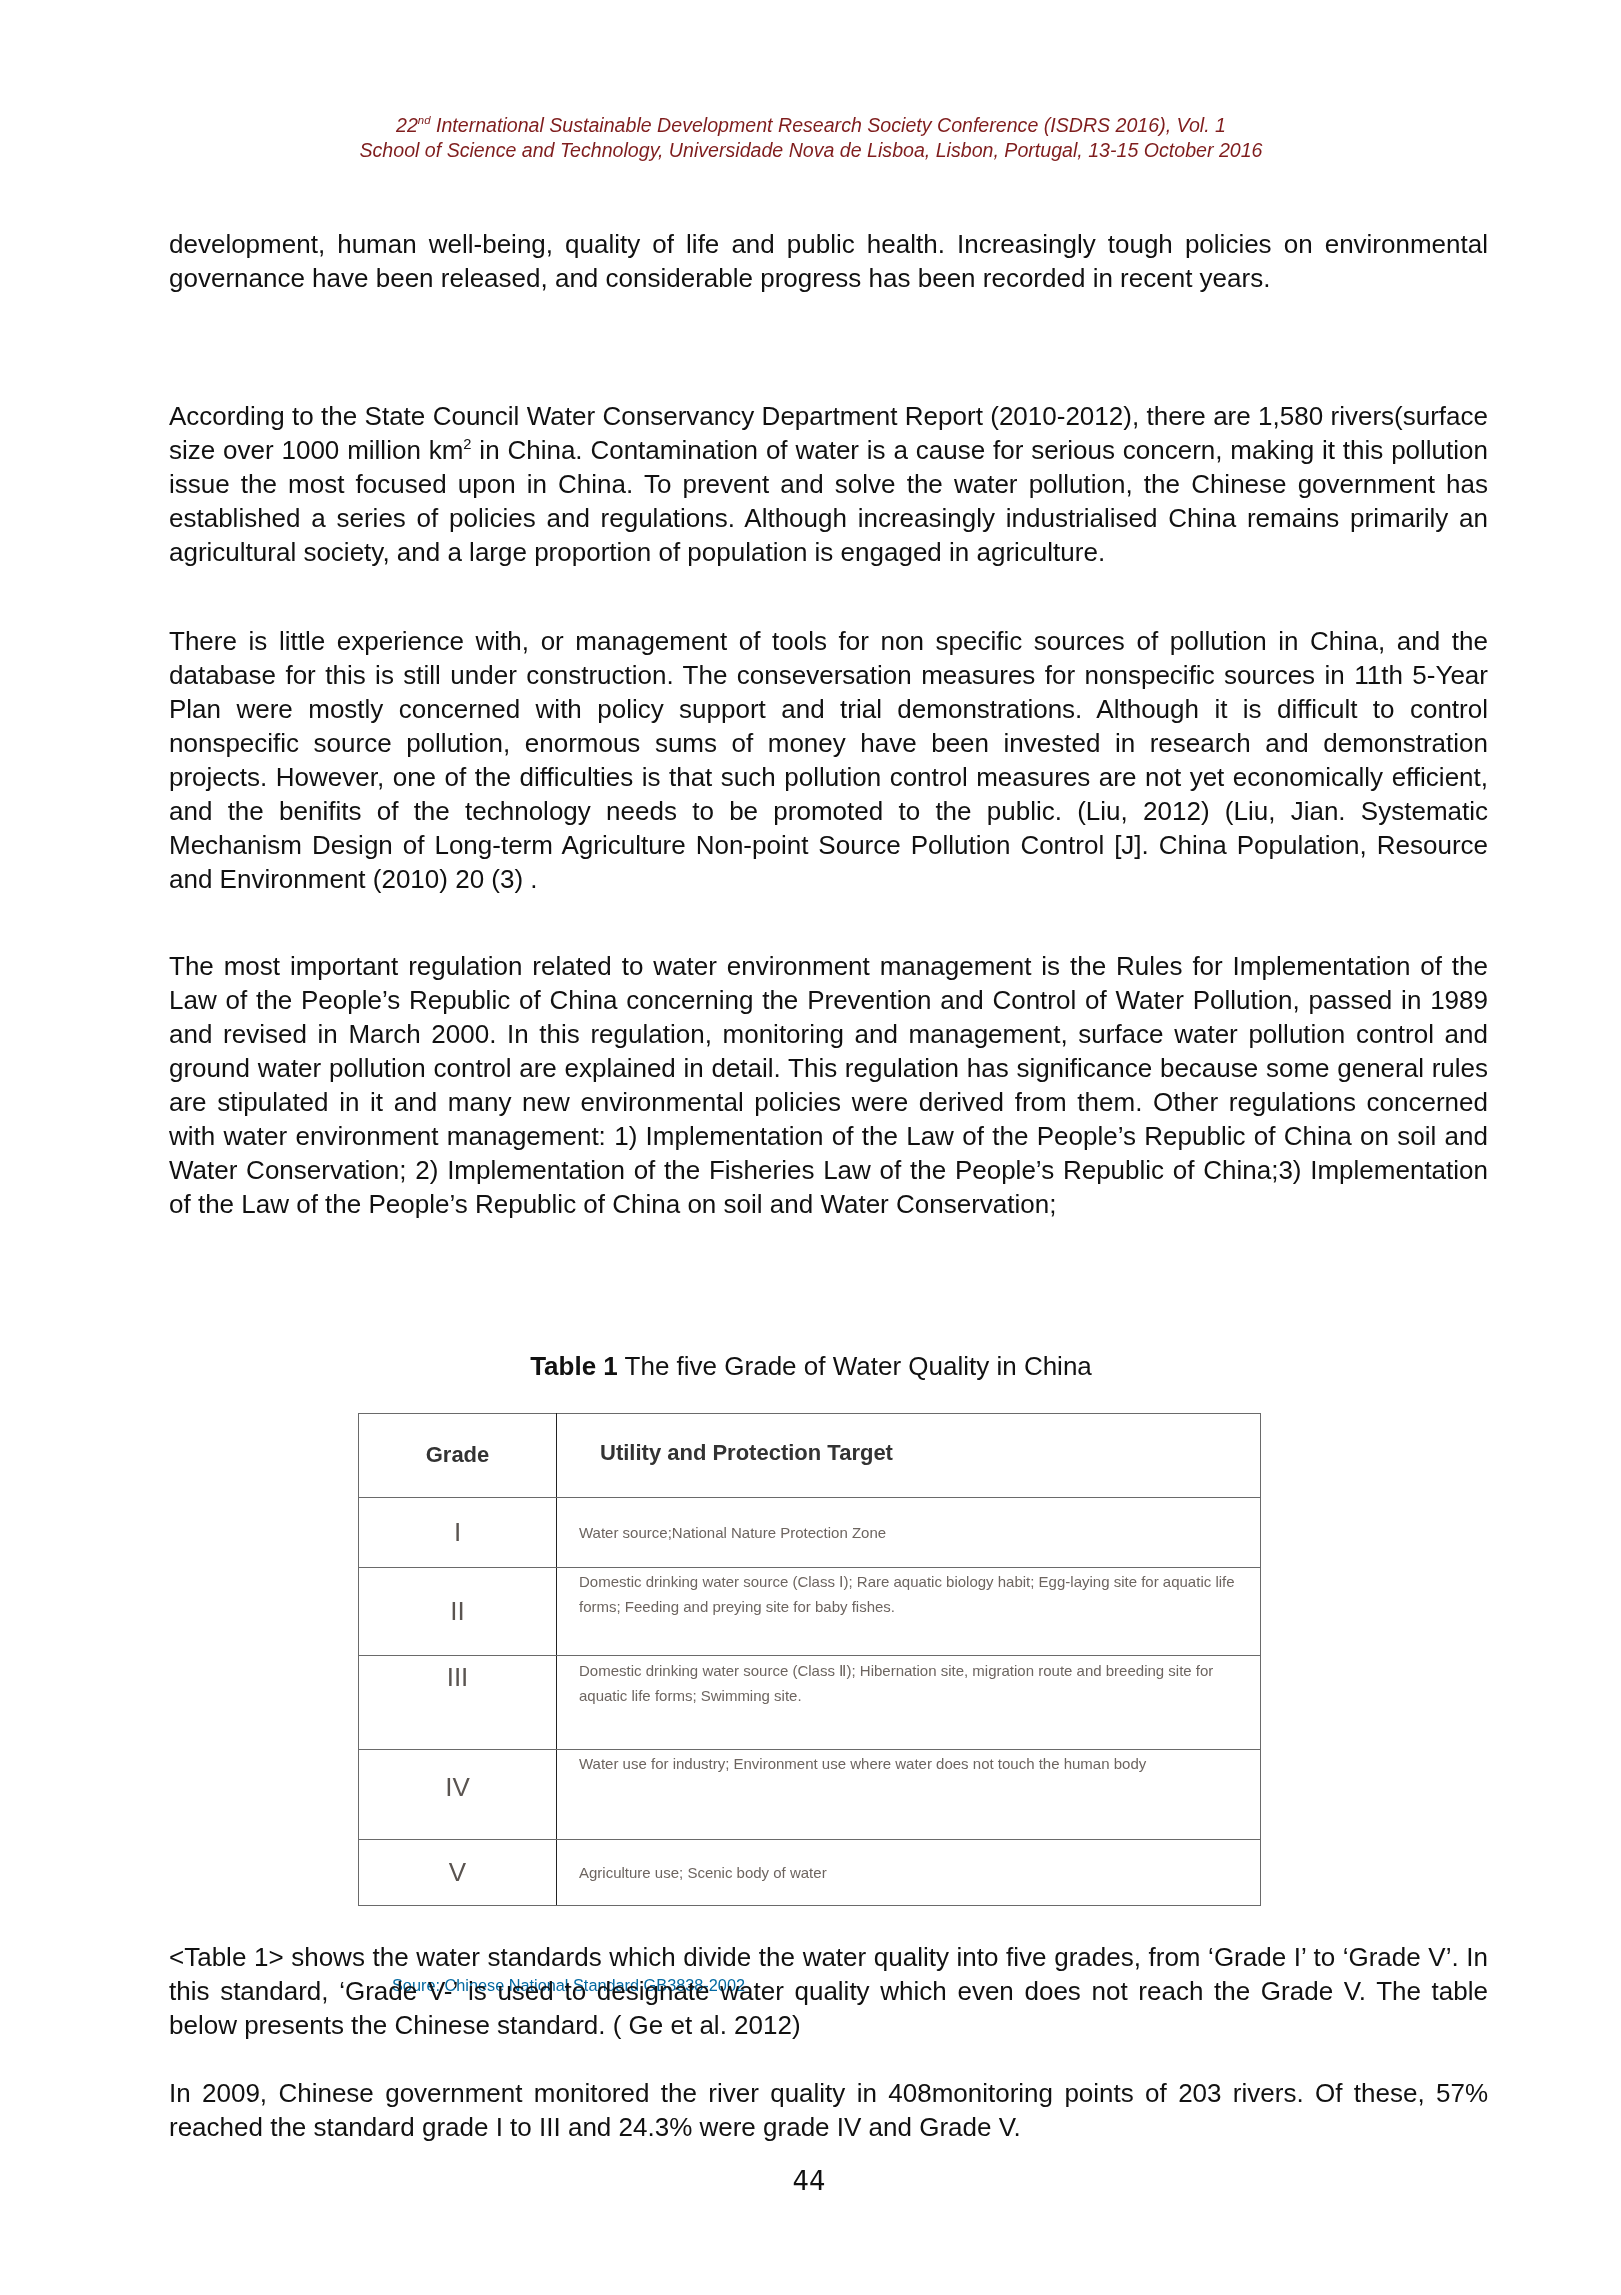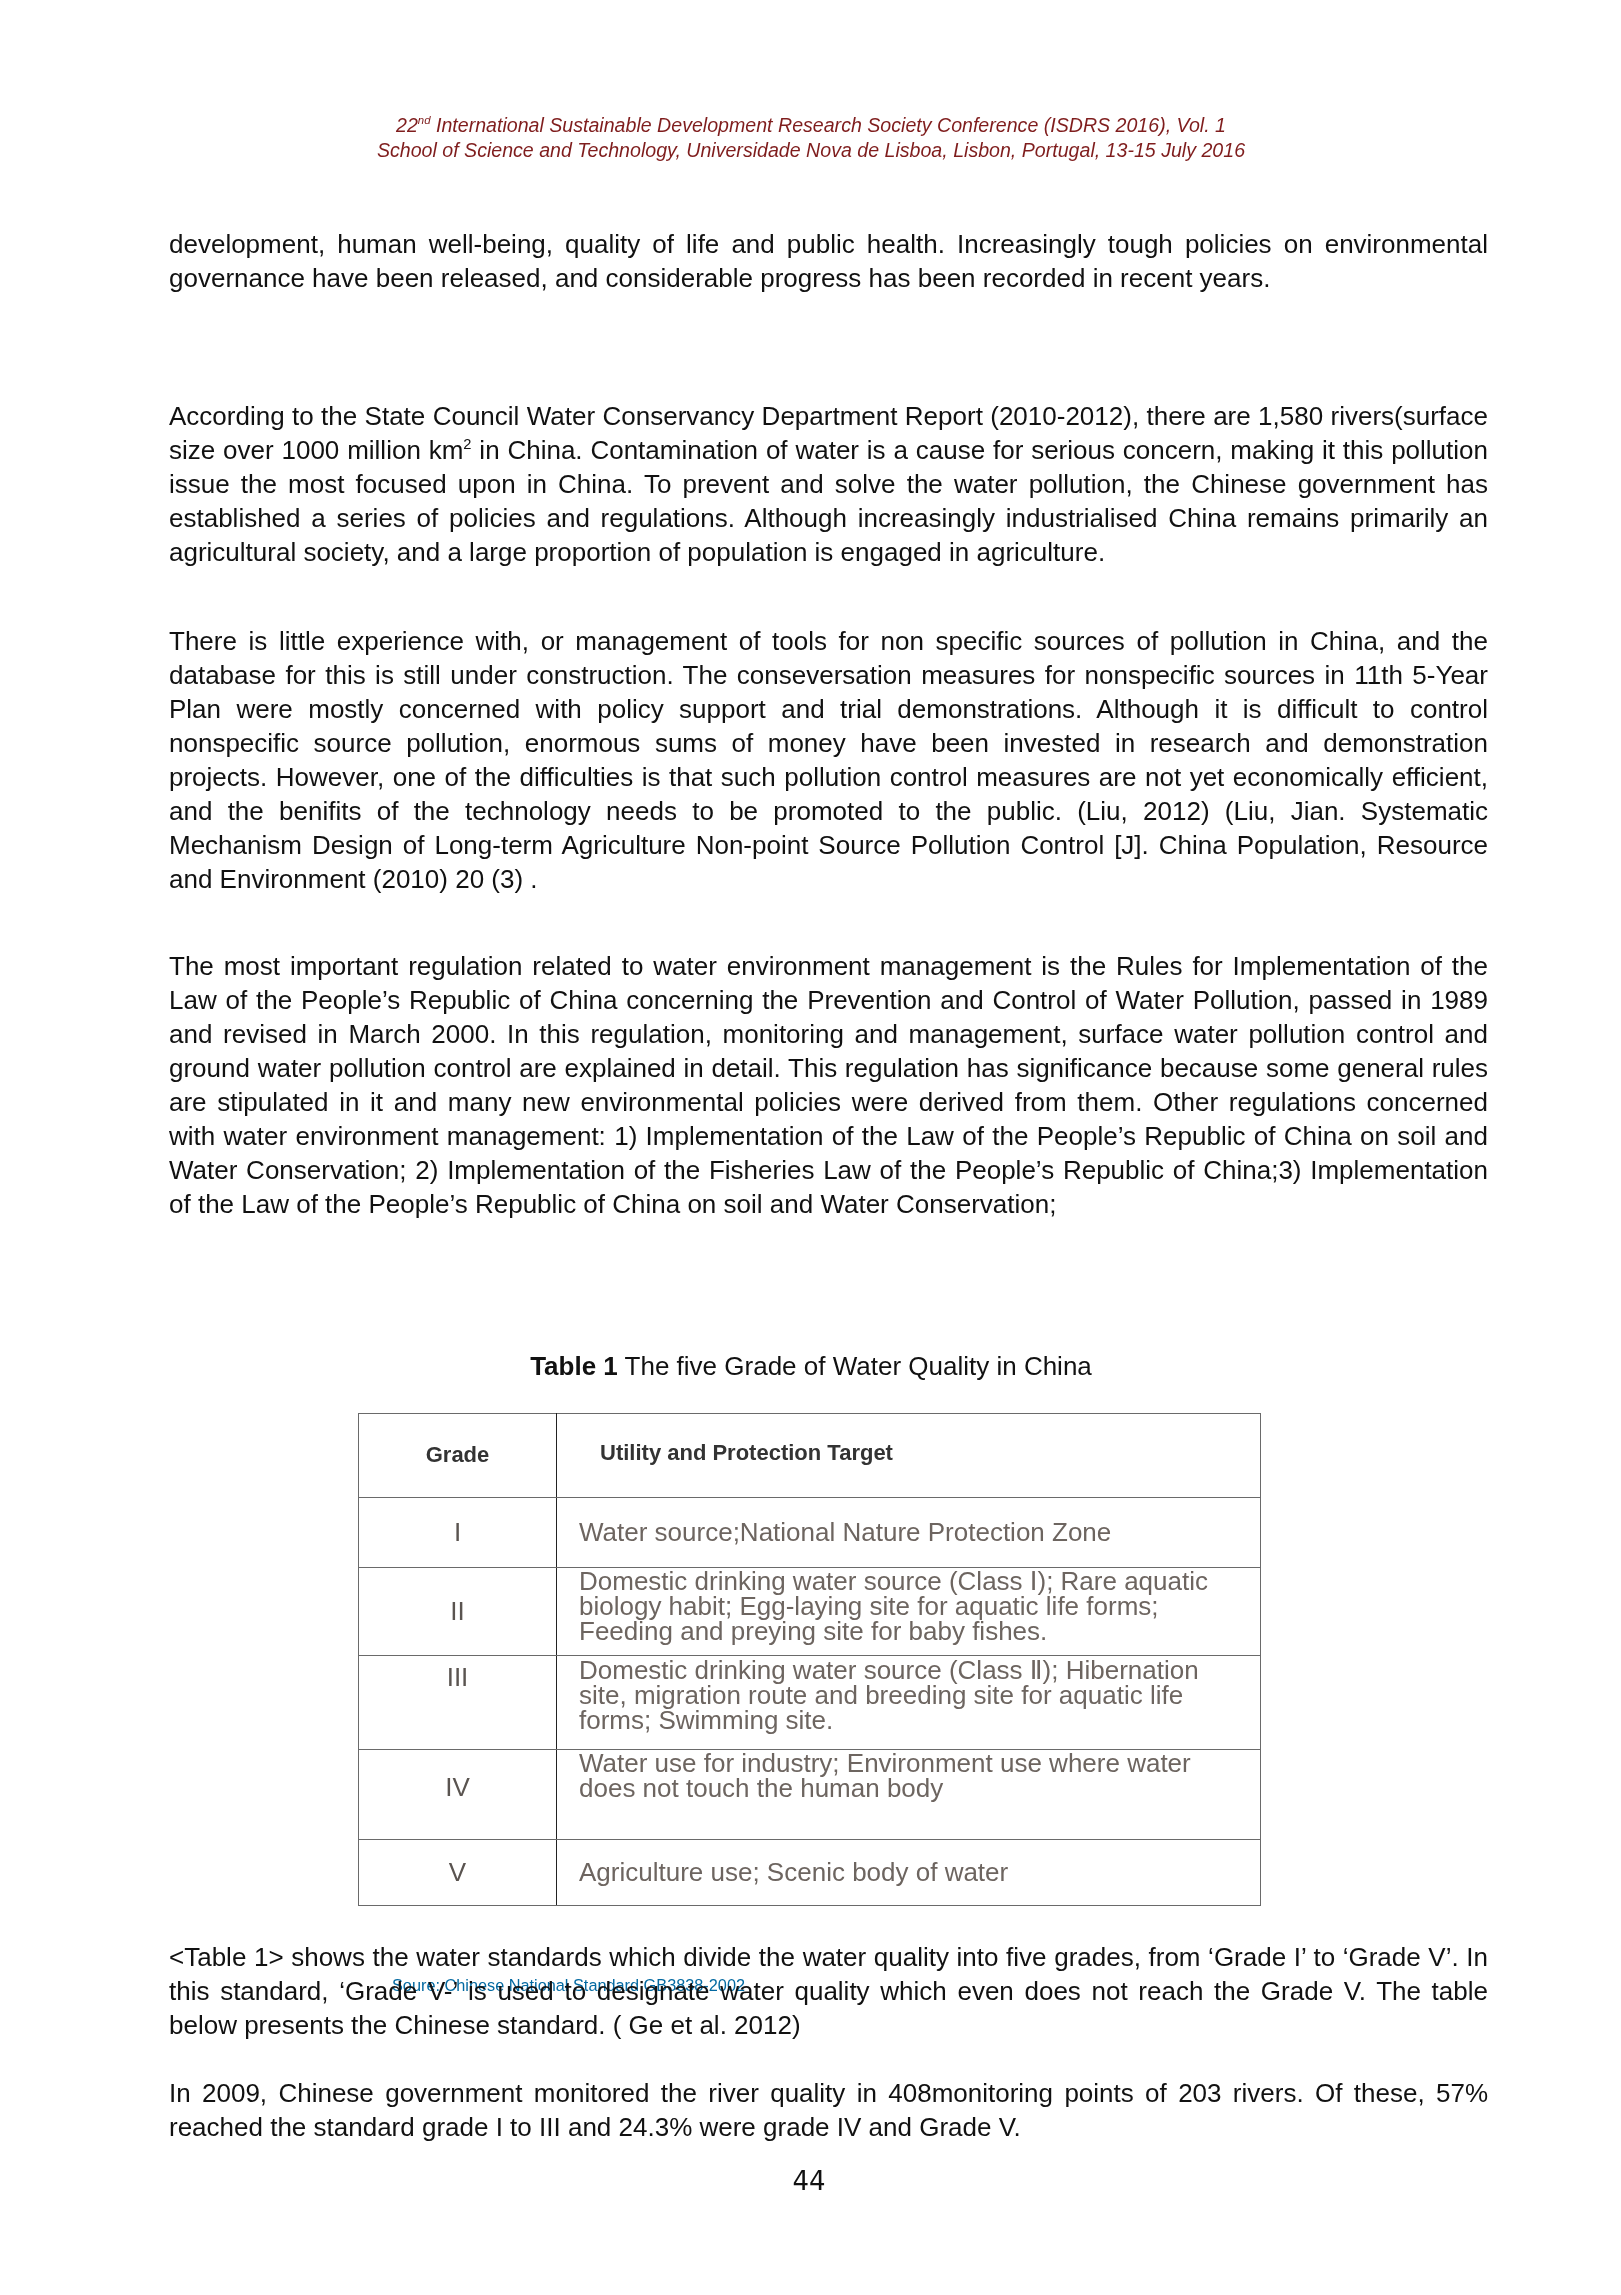--- a/index.html
+++ b/index.html
@@ -20,41 +20,41 @@
   .caption { position: absolute; top: 1350px; left: 0; width: 1622px; text-align: center;
              font-size: 26px; line-height: 33px; }
   .caption b { font-weight: bold; }
   .tbl { position: absolute; left: 358px; top: 1413px; width: 903px; border-collapse: collapse;
          font-family: "Liberation Sans", sans-serif; }
   .tbl td, .tbl th { border: 1.6px solid #6a6a6a; padding: 0; vertical-align: middle; }
   .tbl .c1 { width: 197px; text-align: center; border-right: 1.6px solid #222; }
   .tbl th { font-weight: bold; font-size: 22px; color: #333; height: 78px; text-align: left; }
   .tbl th.c1 { text-align: center; }
   .tbl th.c2 { padding-left: 43px; padding-bottom: 4.9px; }
-  .tbl td { font-size: 26px; line-height: 25px; color: #6d6560; }
+  .tbl td { font-size: 15px; line-height: 25px; color: #6d6560; }
   .tbl td.c1 { font-size: 26px; color: #5a5450; }
   .tbl td.c2 { padding-left: 22px; padding-right: 16.3px; }
   .tbl tr.r1 td { height: 69px; }
   .tbl tr.r2 td { height: 86px; }
   .tbl tr.r3 td { height: 84px; }
   .tbl tr.r4 td { height: 64px; }
   .tbl tr.r5 td { height: 65px; }
   .tbl tr.r3 td.c1 { vertical-align: top; padding-top: 8.2px; }
   .tbl tr.r4 td.c1 { vertical-align: top; padding-top: 25px; }
   .tbl tr.r2 td.c2, .tbl tr.r3 td.c2, .tbl tr.r4 td.c2 { vertical-align: top; padding-top: 1.6px; }
   .source { position: absolute; left: 392px; top: 1976px; font-size: 16.3px; color: #0369a1; }
   .page-num { position: absolute; top: 2166px; left: 0; width: 1618px; text-align: center;
               font-size: 26px; font-family: "DejaVu Sans", sans-serif; }
 </style>
 </head>
 <body>
 
 <div class="header">
   <div><span>22</span><sup>nd</sup><span> International Sustainable Development Research Society Conference (ISDRS 2016), Vol. 1</span></div>
-  <div>School of Science and Technology, Universidade Nova de Lisboa, Lisbon, Portugal, 13-15 July 2016</div>
+  <div>School of Science and Technology, Universidade Nova de Lisboa, Lisbon, Portugal, 13-15 October 2016</div>
 </div>
 
 <p class="para" id="p1">development, human well-being, quality of life and public health. Increasingly tough policies on environmental governance have been released, and considerable progress has been recorded in recent years.</p>
 
 <p class="para" id="p2"><span>According to the State Council Water Conservancy Department Report (2010-2012), there are 1,580 rivers(surface size over 1000 million km</span><sup>2</sup><span> in China. Contamination of water is a cause for serious concern, making it this pollution issue the most focused upon in China. To prevent and solve the water pollution, the Chinese government has established a series of policies and regulations. Although increasingly industrialised China remains primarily an agricultural society, and a large proportion of population is engaged in agriculture.</span></p>
 
 <p class="para" id="p3">There is little experience with, or management of tools for non specific sources of  pollution in China, and the database for this is still under construction. The conseversation measures for nonspecific sources in 11th 5-Year Plan were mostly concerned with policy support and trial demonstrations. Although it is difficult to control nonspecific source pollution, enormous sums of money have been invested in research and demonstration projects. However, one of the difficulties is that such pollution control measures are not yet economically efficient, and the benifits of the technology needs to be promoted to the public. (Liu, 2012) (Liu, Jian. Systematic Mechanism Design of Long-term Agriculture Non-point Source Pollution Control [J]. China Population, Resource and Environment (2010) 20 (3) .</p>
 
 <p class="para" id="p4">The most important regulation related to water environment management is the Rules for Implementation of the Law of the People’s Republic of China concerning the Prevention and Control of Water Pollution, passed in 1989 and revised in March 2000. In this regulation, monitoring and management, surface water pollution control and ground water pollution control are explained in detail. This regulation has significance because some general rules are stipulated in it and many new environmental policies were derived from them. Other regulations concerned with water environment management: 1) Implementation of the Law of the People’s Republic of China on soil and Water Conservation; 2)  Implementation of  the Fisheries Law of the People’s Republic of China;3) Implementation of the Law of the People’s Republic of China on soil and Water Conservation;</p>
 

